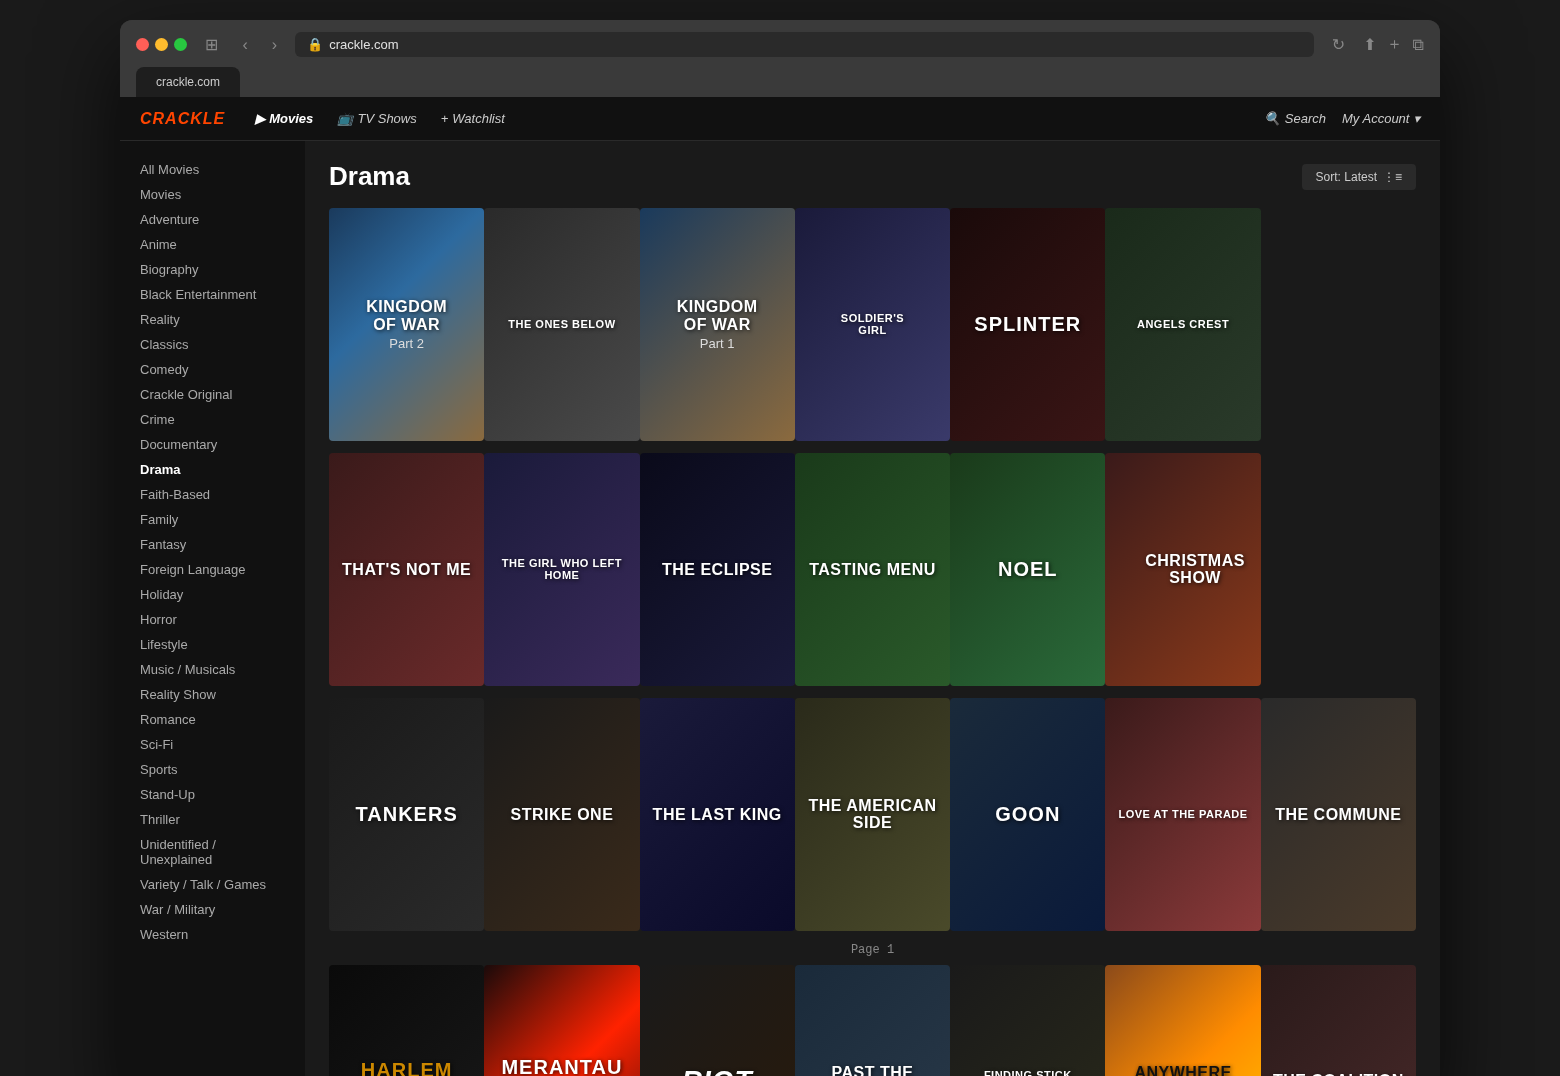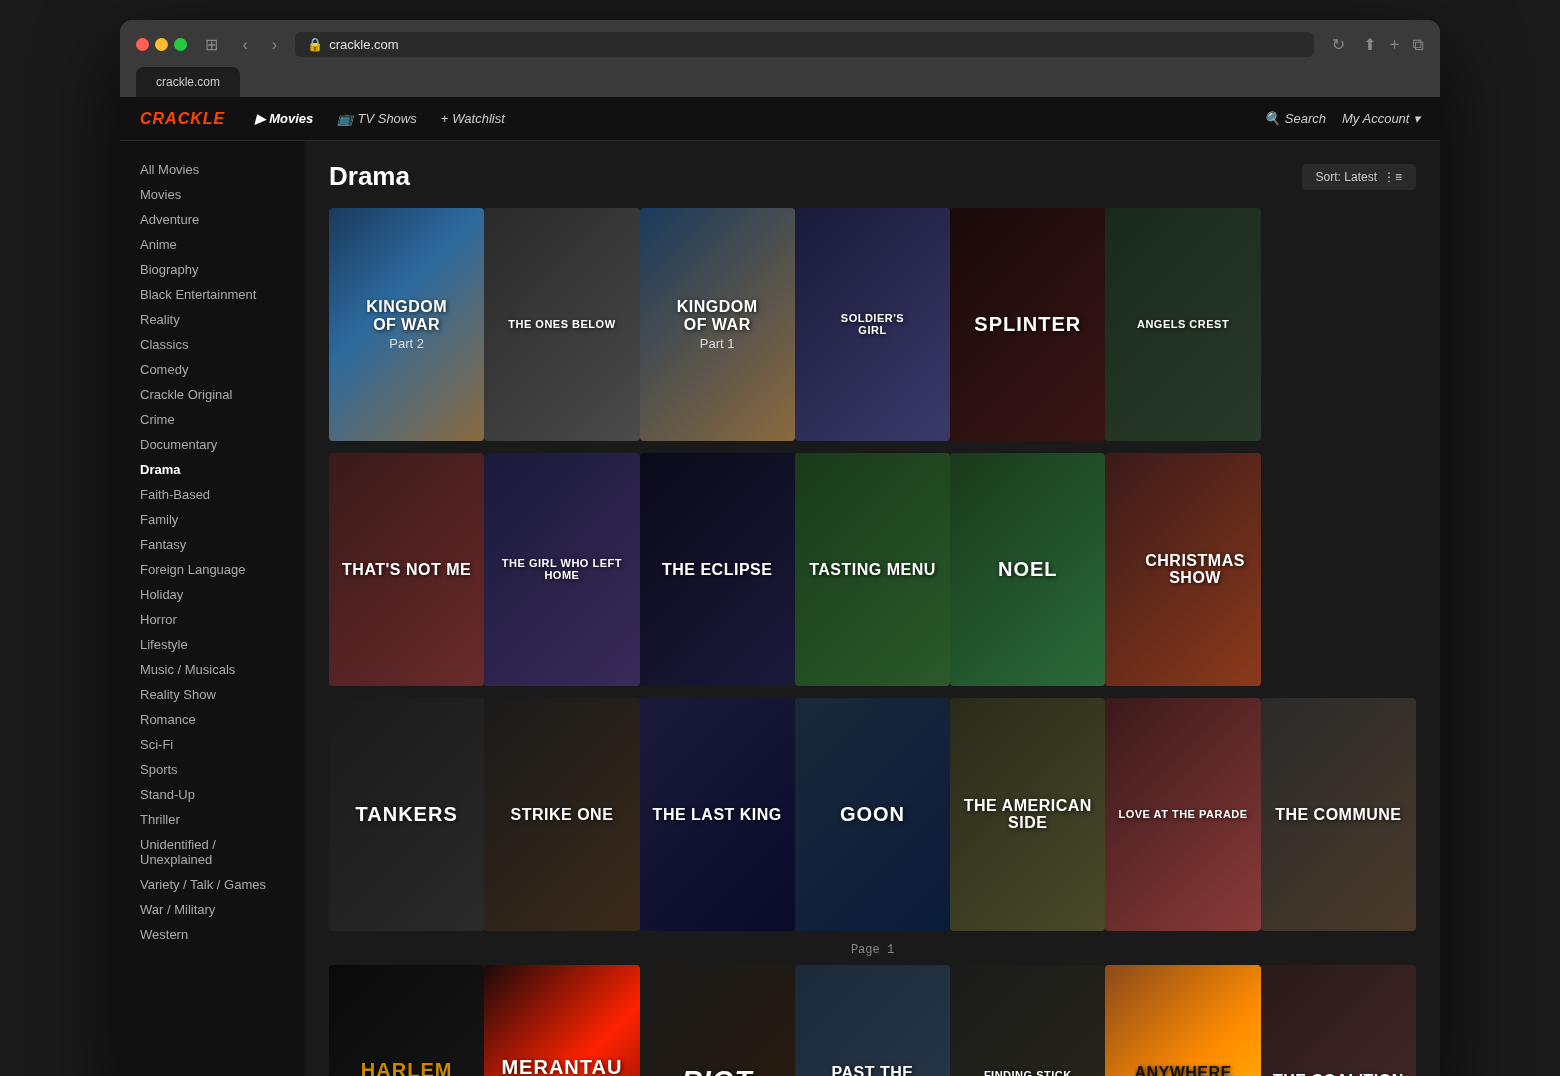--- a/index.html
+++ b/index.html
@@ -462,28 +462,28 @@
           <div class="movie-card card-strike-one">
             <div class="movie-card-text">
               <div class="big-title large">STRIKE ONE</div>
             </div>
           </div>
           <div class="movie-card card-last-king">
             <div class="movie-card-text">
               <div class="big-title large">THE LAST KING</div>
             </div>
           </div>
+          <div class="movie-card card-american-side">
+            <div class="movie-card-text">
+              <div class="big-title large">THE AMERICAN SIDE</div>
+            </div>
+          </div>
           <div class="movie-card card-goon">
             <div class="movie-card-text">
               <div class="big-title xlarge">GOON</div>
-            </div>
-          </div>
-          <div class="movie-card card-american-side">
-            <div class="movie-card-text">
-              <div class="big-title large">THE AMERICAN SIDE</div>
             </div>
           </div>
           <div class="movie-card card-love-parade">
             <div class="movie-card-text">
               <div class="big-title">Love at the Parade</div>
             </div>
           </div>
           <div class="movie-card card-commune">
             <div class="movie-card-text">
               <div class="big-title large">THE COMMUNE</div>

